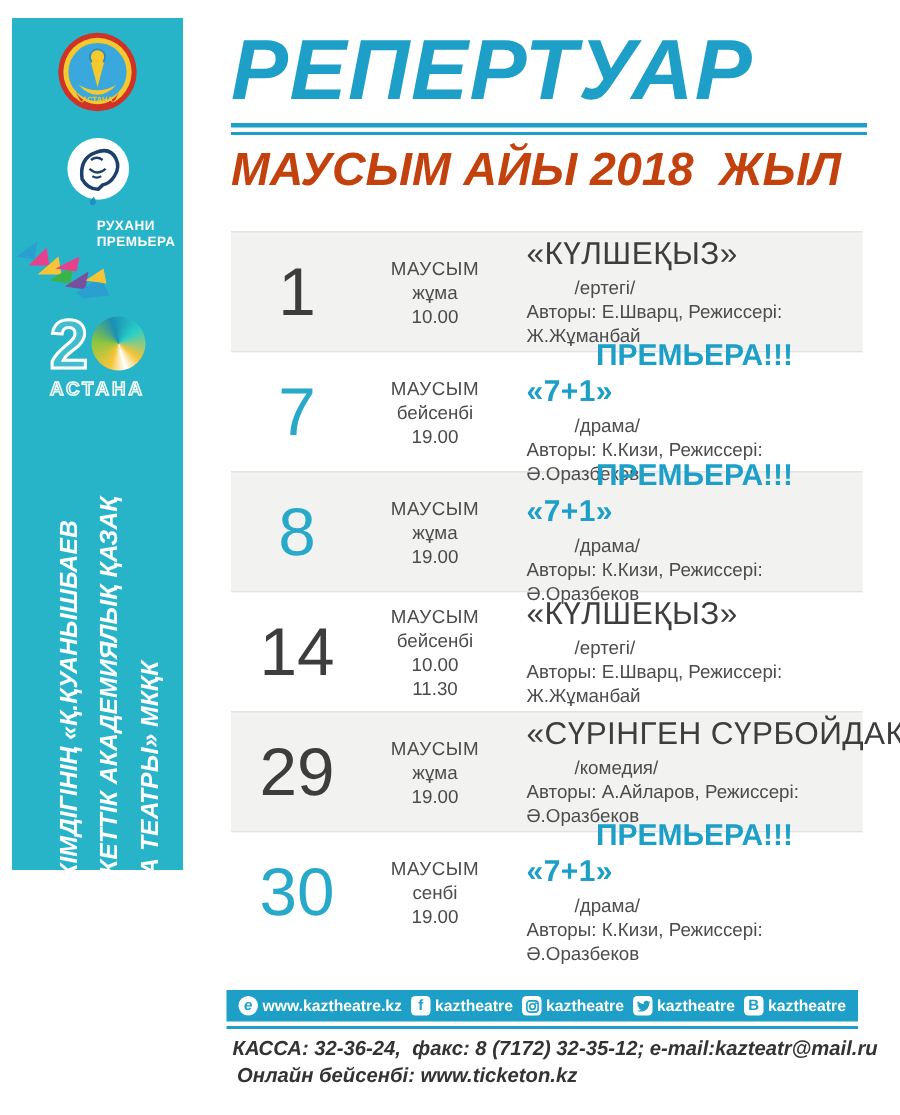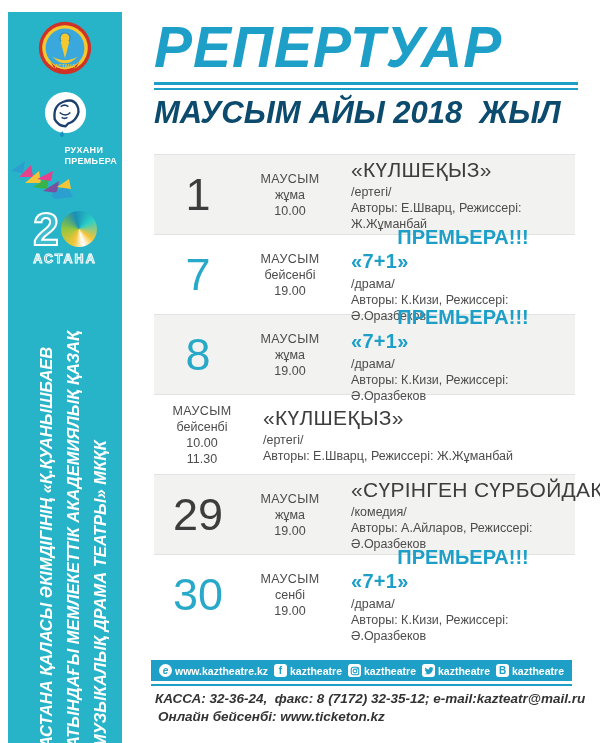--- a/index.html
+++ b/index.html
@@ -3,21 +3,21 @@
 <meta charset="utf-8">
 <style>
   html,body { margin:0; padding:0; }
   body {
     width:600px; height:743px; position:relative; background:#ffffff;
     font-family:"Liberation Sans", sans-serif; overflow:hidden;
   }
 
   
   .sidebar {
-    position:absolute; left:8px; top:12px; width:114px; height:731px;
+    position:absolute; left:8px; top:12px; width:114px; height:568px;
     background:#28b4c8;
   }
   .sidebar-logos { display:flex; flex-direction:column; align-items:center; padding-top:9px; }
   .emblem svg { width:54px; height:54px; display:block; }
   .portrait svg { width:47px; height:47px; display:block; margin-top:15px; }
   .rukhani { position:relative; width:100%; height:58px; margin-top:6px; }
   .rukhani-text {
     position:absolute; right:5px; top:2px; color:#fff; font-weight:bold;
     font-size:9px; line-height:10.5px; letter-spacing:0.3px;
   }
@@ -49,41 +49,41 @@
     font-size:57px; font-weight:bold; font-style:italic;
     color:#1d9fc8; letter-spacing:1px;
   }
   .header-underline {
     position:absolute; left:154px; top:82px; width:424px; height:3px;
     border-top:3px solid #1d9fc8; border-bottom:2px solid #1d9fc8;
   }
   .header-subtitle {
     position:absolute; left:154px; top:95px;
     font-size:31px; font-weight:bold; font-style:italic;
-    color:#0c4a6e; white-space:pre;
+    color:#c2410c; white-space:pre;
   }
 
   
   .events { position:absolute; left:154px; top:154px; width:421px; }
   .event-row { display:flex; align-items:center; height:79px; background:#ffffff; }
   .event-row.row-gray { background:#f2f2f1; border-top:1px solid #e2e2e0; border-bottom:1px solid #e2e2e0; }
   .event-date {
     width:88px; text-align:center; font-size:45px; color:#3d3d3d; flex:none;
   }
   .event-date.teal { color:#29a9c9; }
   .event-schedule {
     width:96px; text-align:center; font-size:12.5px; color:#4c4c4c;
     line-height:16px; flex:none;
   }
   .event-month { letter-spacing:0.4px; }
   .event-details { margin-left:13px; flex:1; min-width:0; }
   .event-premiere { font-size:20px; font-weight:bold; color:#1d9fc8; line-height:23px;text-align:center; }
   .event-title { font-size:21px; color:#3d3d3d; letter-spacing:0.3px; line-height:25px; white-space:nowrap; }
   .event-title.teal-title { color:#1d9fc8; font-weight:bold; font-size:20px; }
-  .event-genre { font-size:12.5px; color:#4c4c4c; margin-top:3px; line-height:15px; }
+  .event-genre { font-size:12.5px; color:#4c4c4c; margin-top:3px; line-height:15px;margin-left:32px; }
   .event-credits { font-size:12.5px; color:#4c4c4c; line-height:16px; }
 
   
   .social-bar {
     position:absolute; left:151px; top:660px; width:421px; height:21px;
     background:#1d9fc8; display:flex; align-items:center;
     justify-content:space-between; padding:0 8px; box-sizing:border-box;
   }
   .social-item { display:flex; align-items:center; gap:3px; color:#ffffff; font-weight:bold; font-size:10.5px; }
   .social-icon {
@@ -211,20 +211,21 @@
         </div>
     </div>
     <div class="event-details">
       <div class="event-premiere">ПРЕМЬЕРА!!!</div>
       <div class="event-title teal-title">«7+1»</div>
       <div class="event-genre">/драма/</div>
       <div class="event-credits">Авторы: К.Кизи, Режиссері: Ә.Оразбеков</div>
     </div>
   </div>
     <div class="event-row row-white">
+    <div class="event-date">14</div>
     <div class="event-schedule">
       <div class="event-month">МАУСЫМ</div>
       <div class="event-day">бейсенбі</div>
       <div class="event-times">
           <div>10.00</div>
           <div>11.30</div>
         </div>
     </div>
     <div class="event-details">
 

